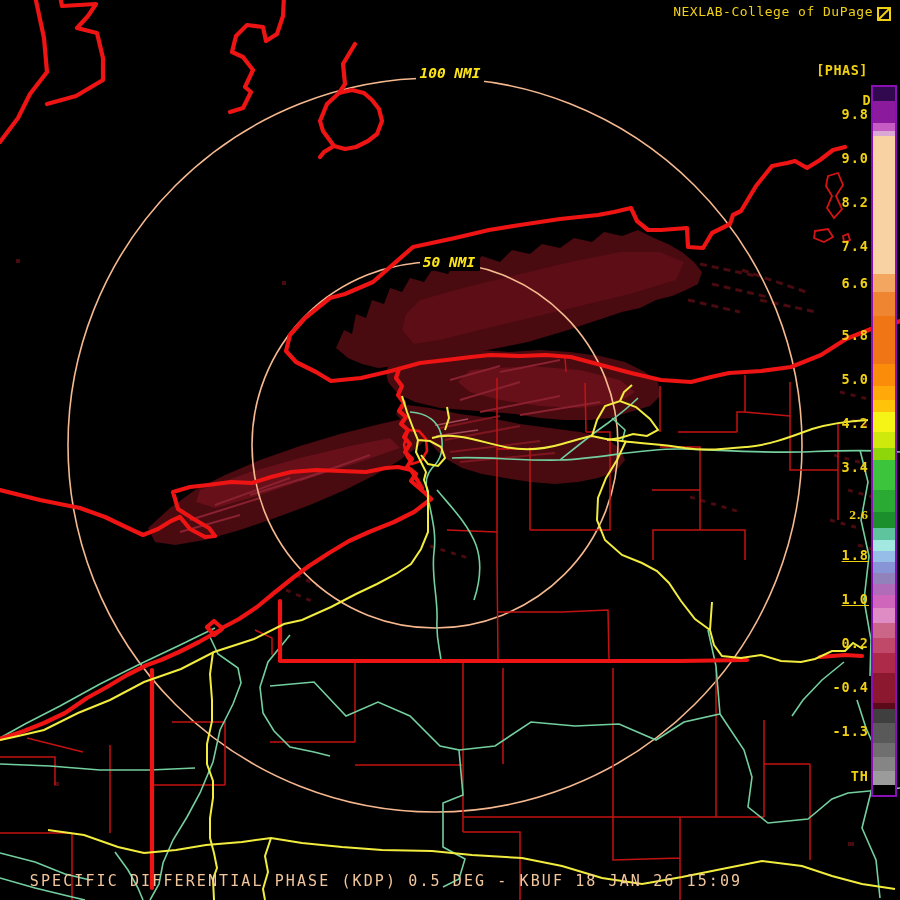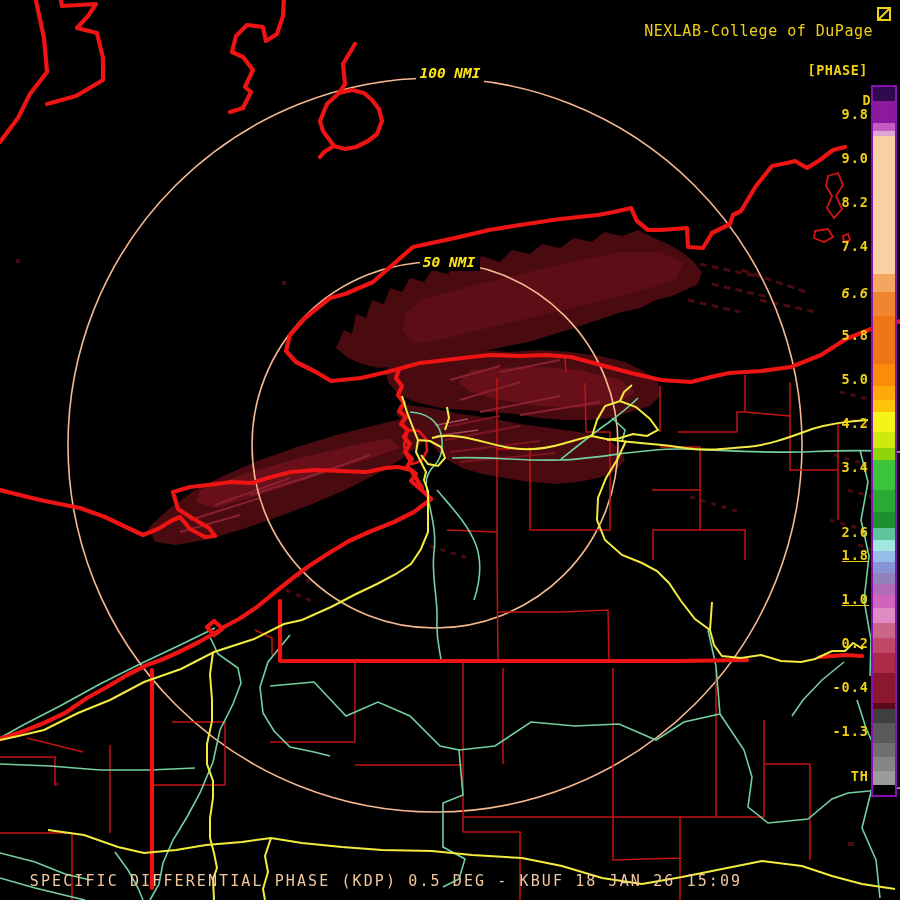--- a/index.html
+++ b/index.html
@@ -1,18 +1,18 @@
 <!DOCTYPE html>
 <html><head>
 <meta charset="utf-8">
 <style>
   html,body{margin:0;padding:0;background:#000;width:900px;height:900px;overflow:hidden;}
   #stage{position:relative;width:900px;height:900px;background:#000;font-family:"DejaVu Sans Mono",monospace;}
   #mapsvg{position:absolute;left:0;top:0;}
-  .hdr-brand{position:absolute;top:22px;right:27px;color:#f0d014;font-size:15px;letter-spacing:.5px;white-space:nowrap;margin-left:8px;}
+  .hdr-brand{position:absolute;top:4px;right:27px;color:#f0d014;font-size:13px;letter-spacing:.5px;white-space:nowrap;margin-left:8px;}
   .hdr-icon{position:absolute;top:7px;right:9px;width:14px;height:14px;}
   .prod-code{position:absolute;top:50px;right:10px;color:#f0d014;font-size:13.5px;font-weight:bold;letter-spacing:1px;margin-top:42px;}
   .prod-units{position:absolute;top:62px;right:32px;color:#f0d014;font-size:13.5px;font-weight:bold;letter-spacing:.5px;}
   #colorbar{position:absolute;left:871px;top:85px;width:22px;border:2px solid #8a10b6;background:#000;}
   #colorbar .seg{width:22px;}
   .cb-label{position:absolute;width:62px;text-align:right;right:31px;height:16px;line-height:16px;
             color:#f0d014;font-size:13.5px;font-weight:bold;letter-spacing:1px;}
   .status{position:absolute;left:0;top:872px;width:772px;text-align:center;color:#f2c69c;
           font-size:15px;letter-spacing:2.1px;white-space:nowrap;}
   .ringlabel{font-family:"DejaVu Sans Mono",monospace;font-style:italic;font-weight:bold;font-size:14.5px;fill:#ffe616;}
@@ -194,21 +194,21 @@
       <text class="ringlabel" x="449" y="267" text-anchor="middle">50 NMI</text>
     </g>
   </svg>
 
   <div class="hdr-brand">NEXLAB-College of DuPage</div>
   <svg class="hdr-icon" viewBox="0 0 14 14">
     <rect x="1" y="1" width="12" height="12" fill="none" stroke="#f0d014" stroke-width="2"></rect>
     <line x1="12" y1="2" x2="2" y2="12" stroke="#f0d014" stroke-width="2"></line>
   </svg>
   <div class="prod-code">DKD</div>
-  <div class="prod-units">[PHASE]</div>
+  <div class="prod-units">[PHAS]</div>
 
   <div id="colorbar" style="border-color: rgb(138, 16, 182);">
       <div class="seg" style="height: 14px; background: rgb(49, 9, 78);"></div>
       <div class="seg" style="height: 22px; background: rgb(140, 26, 156);"></div>
       <div class="seg" style="height: 8px; background: rgb(196, 92, 196);"></div>
       <div class="seg" style="height: 5px; background: rgb(219, 168, 214);"></div>
       <div class="seg" style="height: 138px; background: rgb(248, 210, 162);"></div>
       <div class="seg" style="height: 18px; background: rgb(243, 166, 96);"></div>
       <div class="seg" style="height: 24px; background: rgb(239, 133, 48);"></div>
       <div class="seg" style="height: 48px; background: rgb(240, 117, 20);"></div>
@@ -239,26 +239,26 @@
       <div class="seg" style="height: 14px; background: rgb(111, 111, 111);"></div>
       <div class="seg" style="height: 14px; background: rgb(133, 133, 133);"></div>
       <div class="seg" style="height: 14px; background: rgb(155, 155, 155);"></div>
       <div class="seg" style="height: 10px; background: rgb(0, 0, 0);"></div>
     </div>
   <div id="cb-labels">
       <div class="cb-label" style="top: 106px;">9.8</div>
       <div class="cb-label" style="top: 150.1px;">9.0</div>
       <div class="cb-label" style="top: 194.2px;">8.2</div>
       <div class="cb-label" style="top: 238.3px;">7.4</div>
-      <div class="cb-label" style="top: 285px; font-style: italic;">6.6</div>
+      <div class="cb-label" style="top: 275px;">6.6</div>
       <div class="cb-label" style="top: 326.5px; text-align: right;">5.8</div>
       <div class="cb-label" style="top: 370.6px;">5.0</div>
       <div class="cb-label" style="top: 414.7px;">4.2</div>
       <div class="cb-label" style="top: 458.8px;">3.4</div>
-      <div class="cb-label" style="top: 524px;">2.6</div>
+      <div class="cb-label" style="top: 507px; font-family: Liberation Serif, serif;">2.6</div>
       <div class="cb-label" style="top: 547px; text-decoration: underline;">1.8</div>
       <div class="cb-label" style="top: 591.1px; text-decoration: underline;">1.0</div>
       <div class="cb-label" style="top: 635.2px;">0.2</div>
       <div class="cb-label" style="top: 679.3px;">-0.4</div>
       <div class="cb-label" style="top: 723.4px;">-1.3</div>
       <div class="cb-label" style="top: 767.5px;">TH</div>
     </div>
 
   <div class="status">SPECIFIC DIFFERENTIAL PHASE (KDP) 0.5 DEG - KBUF 18 JAN 26 15:09</div>
 </div>

